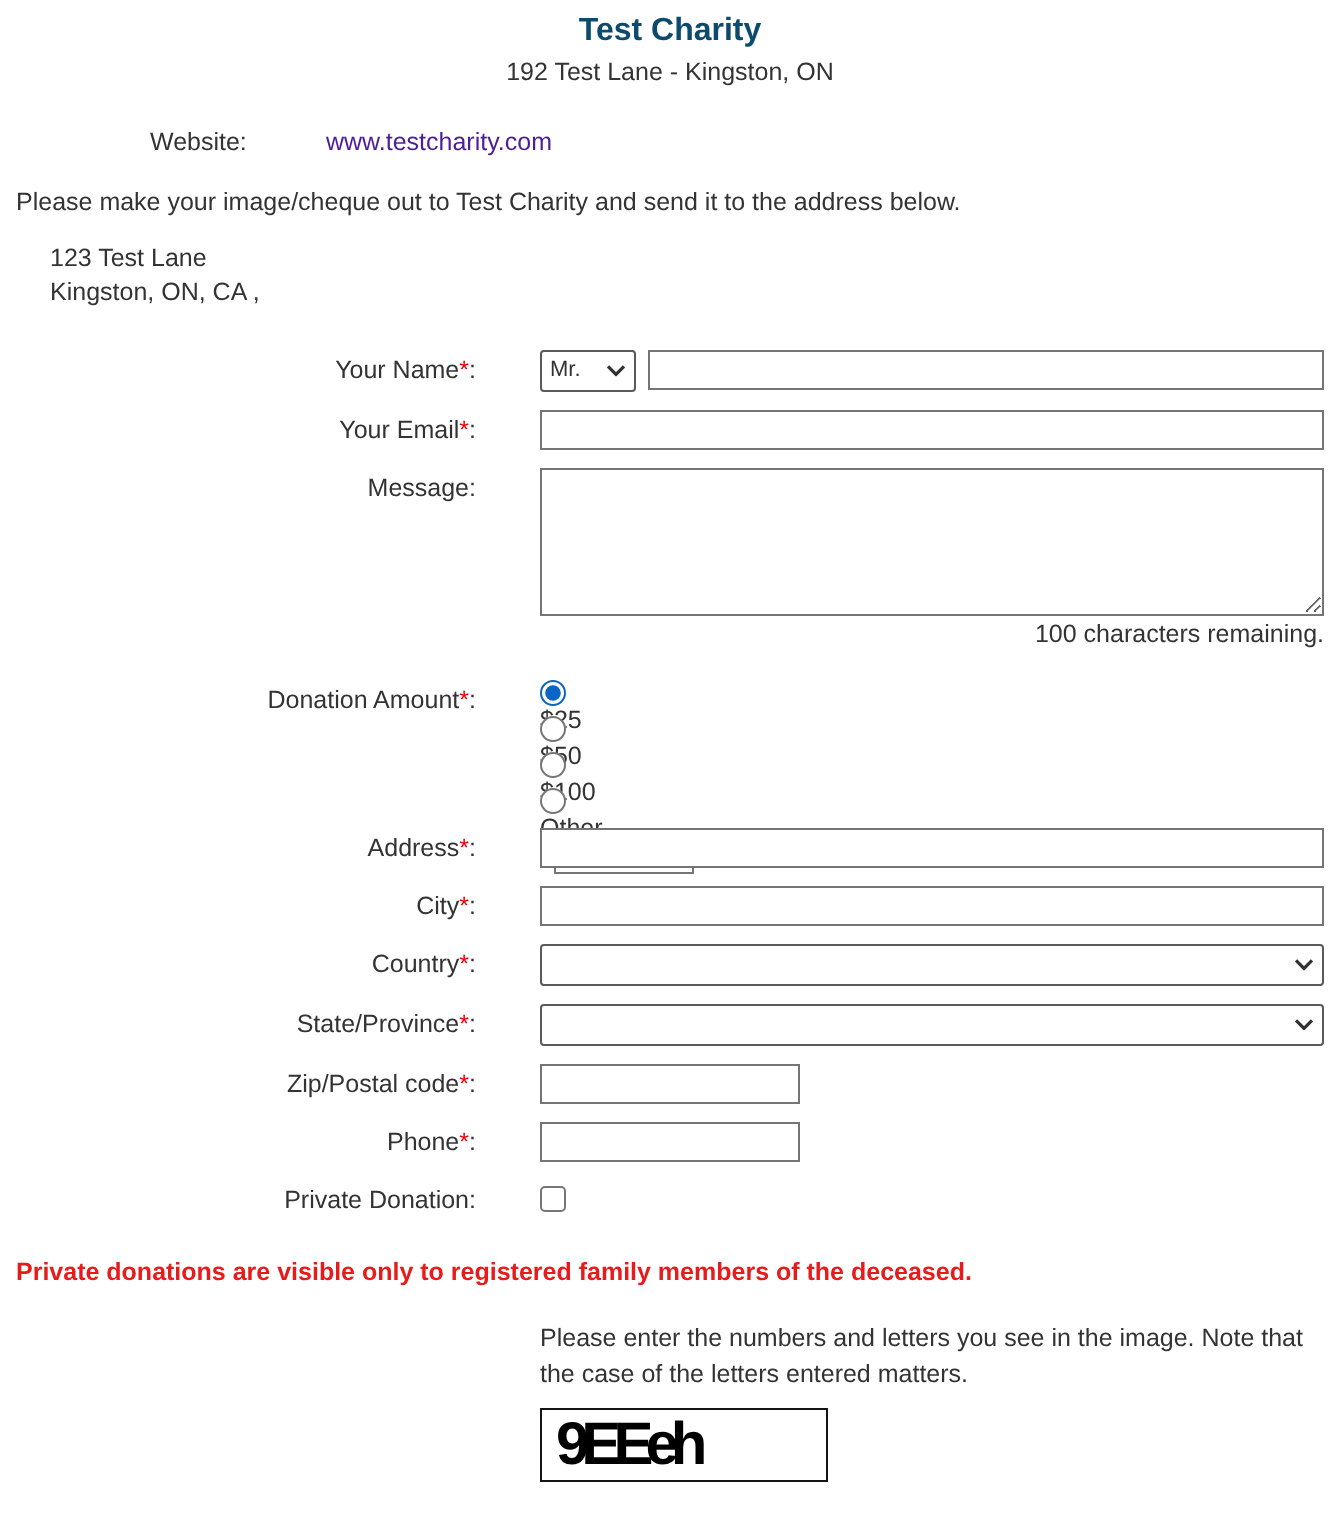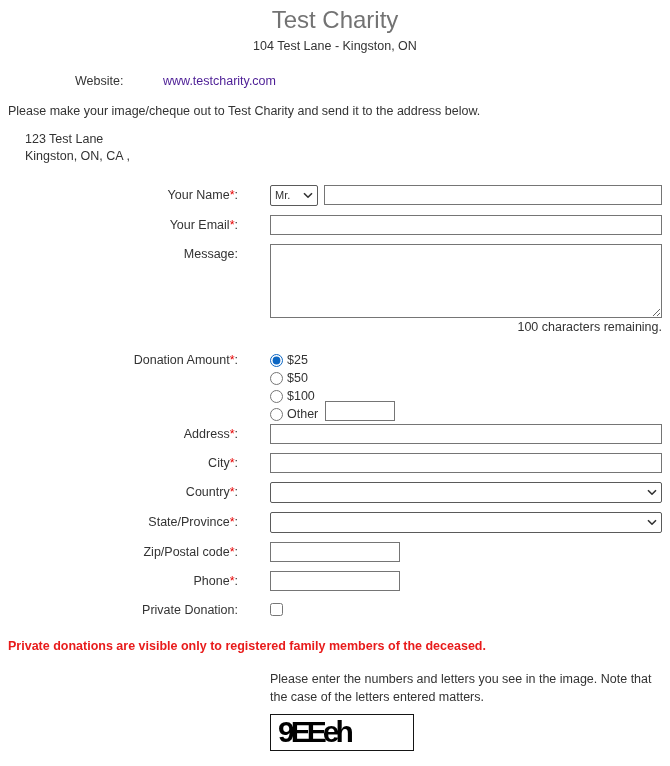--- a/index.html
+++ b/index.html
@@ -7,21 +7,21 @@
   body {
     width: 670px;
     font-family: "Liberation Sans", sans-serif;
     font-size: 12.5px;
     color: #333333;
   }
   .wrap { padding: 6px 8px 14px 8px; }
 
   
   .header { text-align: center; }
-  .title { font-size: 24px; font-weight: normal; margin: 0; line-height: 1.2; color: #737373; }
+  .title { font-size: 16px; font-weight: bold; margin: 0; line-height: 1.2; color: #0c4a6e; }
   .subtitle { font-size: 12.5px; margin-top: 4px; }
 
   
   .website-row { display: flex; margin: 21px 0 0 67px; }
   .website-label { width: 88px; }
   .website-link { color: #4c1d95; text-decoration: none; cursor: pointer; }
 
   .intro { margin: 16px 0 0 0; }
   .addr { margin: 13px 0 0 17px; line-height: 1.35; }
 
@@ -54,21 +54,21 @@
   .title-select { width: 48px; margin-right: 6px; }
   .full-select { width: 392px; }
 
   textarea {
     width: 392px; height: 74px; border: 1px solid #757575; background: #fff;
     font-family: inherit; font-size: 12.5px; color: #333; resize: both; padding: 3px 4px;
   }
   .char-note { margin: 2px 0 16px 262px; width: 392px; text-align: right; }
 
   .radio-group { display: flex; flex-direction: column; }
-  .radio-line { display: flex; align-items: flex-end; margin-bottom: 1px; height: 17px; }
+  .radio-line { display: flex; align-items: flex-start; margin-bottom: 1px; height: 17px; flex-direction: column; }
   input[type="radio"], input[type="checkbox"] { margin: 0 4px 0 0; accent-color: #0b66c3; width: 13px; height: 13px; }
   .other-input {
     width: 70px; height: 17px; border: 1px solid #bdbdbd; background: #fafafa; margin-left: 7px;
   }
   .donation-row { margin-bottom: 2px; }
 
   .warning { color: #e81b1b; font-weight: bold; margin: 19px 0 0 0; }
 
   
   .captcha { margin: 17px 0 0 262px; width: 398px; }
@@ -79,21 +79,21 @@
     font-weight: bold; font-size: 30px; letter-spacing: -4px; color: #000;
   }
 </style>
 </head>
 <body>
 
 <div class="wrap">
 
   <div class="header">
     <h1 class="title">Test Charity</h1>
-    <div class="subtitle">104 Test Lane - Kingston, ON</div>
+    <div class="subtitle">192 Test Lane - Kingston, ON</div>
   </div>
 
   <div class="website-row">
     <span class="website-label">Website:</span>
     <a class="website-link">www.testcharity.com</a>
   </div>
 
   <p class="intro">Please make your image/cheque out to Test Charity and send it to the address below.</p>
   <div class="addr">
     <div>123 Test Lane</div>

